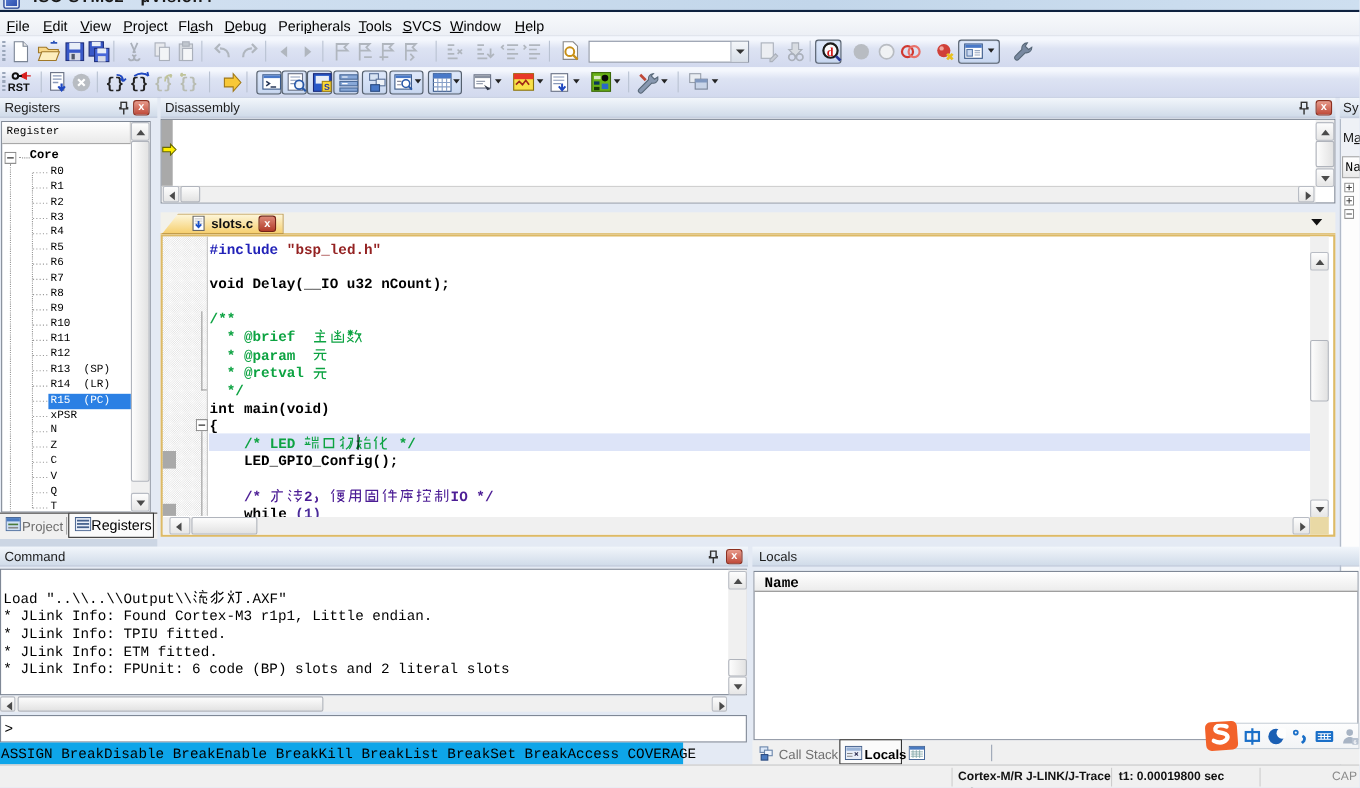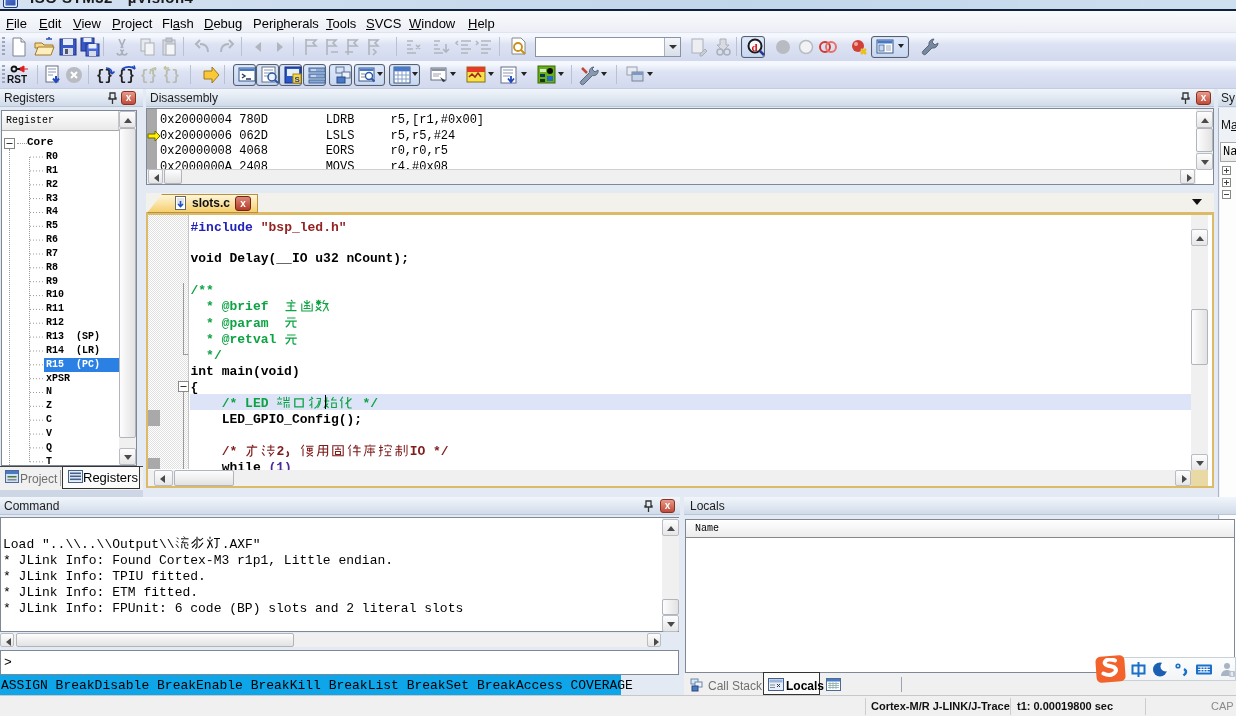--- a/index.html
+++ b/index.html
@@ -365,21 +365,21 @@
         <line x1="28" y1="330.8" x2="42" y2="330.8" stroke="#9a9a9a" stroke-dasharray="1 2"></line>
       </svg>
     <div style="position:absolute;left:27px;top:26px;width:1px;height:305px;border-left:1px dotted #9a9a9a;"></div>
     <svg style="position:absolute;left:2px;top:7px" width="11" height="11" viewBox="0 0 11 11">
         <rect x="0.5" y="0.5" width="10" height="10" fill="#fff" stroke="#848484"></rect>
         <path d="M2.5 5.5h6" stroke="#333"></path>
       </svg>
     <div style="position:absolute;left:15px;top:12px;width:10px;border-top:1px dotted #9a9a9a;"></div>
     <div class="mono" style="position:absolute;left:25px;top:5px;font-size:11px;font-weight:bold;color:#000;">Core</div>
     <div style="position:absolute;left:42px;top:227px;width:75px;height:14px;background:#2b80e4;"></div>
-    <pre class="mono" id="reglist" style="position:absolute;left:44px;top:19px;font-size:10px;line-height:13.85px;color:#000;font-weight:bold;">R0
+    <pre class="mono" id="reglist" style="position:absolute;left:44px;top:19px;font-size:10px;line-height:13.85px;color:#000;">R0
 R1
 R2
 R3
 R4
 R5
 R6
 R7
 R8
 R9
 R10
@@ -417,24 +417,20 @@
   </svg>
 
 <div class="ptitle" style="left:146px;top:89px;width:1068px;">Disassembly
   <svg class="pin" style="left:1034px;top:3px" viewBox="0 0 11 13">
       <path d="M3 1h5v5h1v1H2v-1h1zM5.5 7v5" stroke="#333" stroke-width="1.3" fill="none"></path>
     </svg>
   <div class="xbtn" style="left:1050px;top:2px">x</div>
 </div>
 <div class="whitebox" style="left:146px;top:108px;width:1068px;height:77px;">
   <div style="position:absolute;left:0;top:0;width:10px;height:60px;background:#a9a9a9;"></div>
-  <pre class="mono" style="position:absolute;left:13px;top:4px;font-size:12px;line-height:15.5px;color:#000;">0x20000004 780D        LDRB     r5,[r1,#0x00]
-0x20000006 062D        LSLS     r5,r5,#24
-0x20000008 4068        EORS     r0,r0,r5
-0x2000000A 2408        MOVS     r4,#0x08</pre>
   <svg style="position:absolute;left:0px;top:21px" width="14" height="12" viewBox="0 0 14 12">
       <path d="M1 4h7V1l5 5-5 5V8H1z" fill="#ffee00" stroke="#6a6a00" stroke-width="1"></path>
     </svg>
   <div class="sb" style="left:0;top:60px;width:1049px;height:15px;border-top:1px solid #d0d0d0;"></div>
   <div class="sbtn lf" style="left:1px;top:60px;width:15px;height:15px;"></div>
   <div class="thumbh" style="left:17px;top:60px;width:18px;height:15px;"></div>
   <div class="sbtn rt" style="left:1033px;top:60px;width:15px;height:15px;"></div>
   <div class="sb" style="left:1049px;top:0;width:17px;height:60px;"></div>
   <div class="sbtn up" style="left:1049px;top:2px;"></div>
   <div class="sbtn dn" style="left:1049px;top:44px;"></div>
@@ -565,21 +561,21 @@
           <use href="#kou"></use>
         </svg><svg class="cjk">
           <use href="#chu"></use>
         </svg><svg class="cjk">
           <use href="#shi2"></use>
         </svg><svg class="cjk">
           <use href="#hua"></use>
         </svg> */</span>
     LED_GPIO_Config();
 
-    <span style="color:#7f1d1d">/* <svg class="cjk">
+    <span style="color:#4c1d95">/* <svg class="cjk">
           <use href="#fang"></use>
         </svg><svg class="cjk">
           <use href="#fa"></use>
         </svg>2<svg class="cjk">
           <use href="#douhao"></use>
         </svg><svg class="cjk">
           <use href="#shi3"></use>
         </svg><svg class="cjk">
           <use href="#yong"></use>
         </svg><svg class="cjk">
@@ -652,21 +648,21 @@
 <div class="sbtn lf" style="left:0px;top:633px;width:14px;height:14px;"></div>
 <div class="thumbh" style="left:16px;top:633px;width:278px;height:14px;"></div>
 <div class="sbtn rt" style="left:647px;top:633px;width:14px;height:14px;"></div>
 <div class="whitebox" style="left:0;top:650px;width:679px;height:25px;">
   <div class="mono" style="position:absolute;left:3px;top:4px;font-size:13px;">&gt;</div>
 </div>
 <div class="abs mono" style="left:0;top:675px;width:621px;height:20px;background:#0ea5e9;font-size:13px;padding:3px 0 0 1px;white-space:pre;">ASSIGN BreakDisable BreakEnable BreakKill BreakList BreakSet BreakAccess COVERAGE</div>
 
 <div class="ptitle" style="left:684px;top:497px;width:552px;padding-left:6px;">Locals</div>
 <div class="whitebox" style="left:685px;top:519px;width:550px;height:154px;">
-  <div style="position:absolute;left:0;top:0;width:548px;height:18px;background:linear-gradient(#ffffff,#ececec);border-bottom:1px solid #888;font-family:'Liberation Mono',monospace;font-size:10px;font-weight:normal;padding:3px 0 0 9px;">Name</div>
+  <div style="position:absolute;left:0;top:0;width:548px;height:18px;background:linear-gradient(#ffffff,#ececec);border-bottom:1px solid #888;font-family:'Liberation Mono',monospace;font-size:13px;font-weight:bold;padding:3px 0 0 9px;">Name</div>
 </div>
 <div class="abs" style="left:684px;top:673px;width:552px;height:22px;background:#f0f0f0;"></div>
 <svg class="abs" style="left:690px;top:678px" width="15" height="14" viewBox="0 0 15 14">
     <rect x="1" y="1" width="7" height="5" fill="#dce8f8" stroke="#6a85aa"></rect>
     <rect x="5" y="4" width="7" height="5" fill="#eef4fc" stroke="#6a85aa"></rect>
     <rect x="2" y="8" width="6" height="5" fill="#4a7ac0" stroke="#2a4a80"></rect>
   </svg>
 <div class="abs" style="left:708px;top:679px;font-size:12px;color:#707070;">Call Stack</div>
 <div class="abs" style="left:763px;top:672px;width:57px;height:23px;background:#fbfbfb;border:1.5px solid #333;"></div>
 <svg class="abs" style="left:768px;top:678px" width="16" height="13" viewBox="0 0 16 13">

